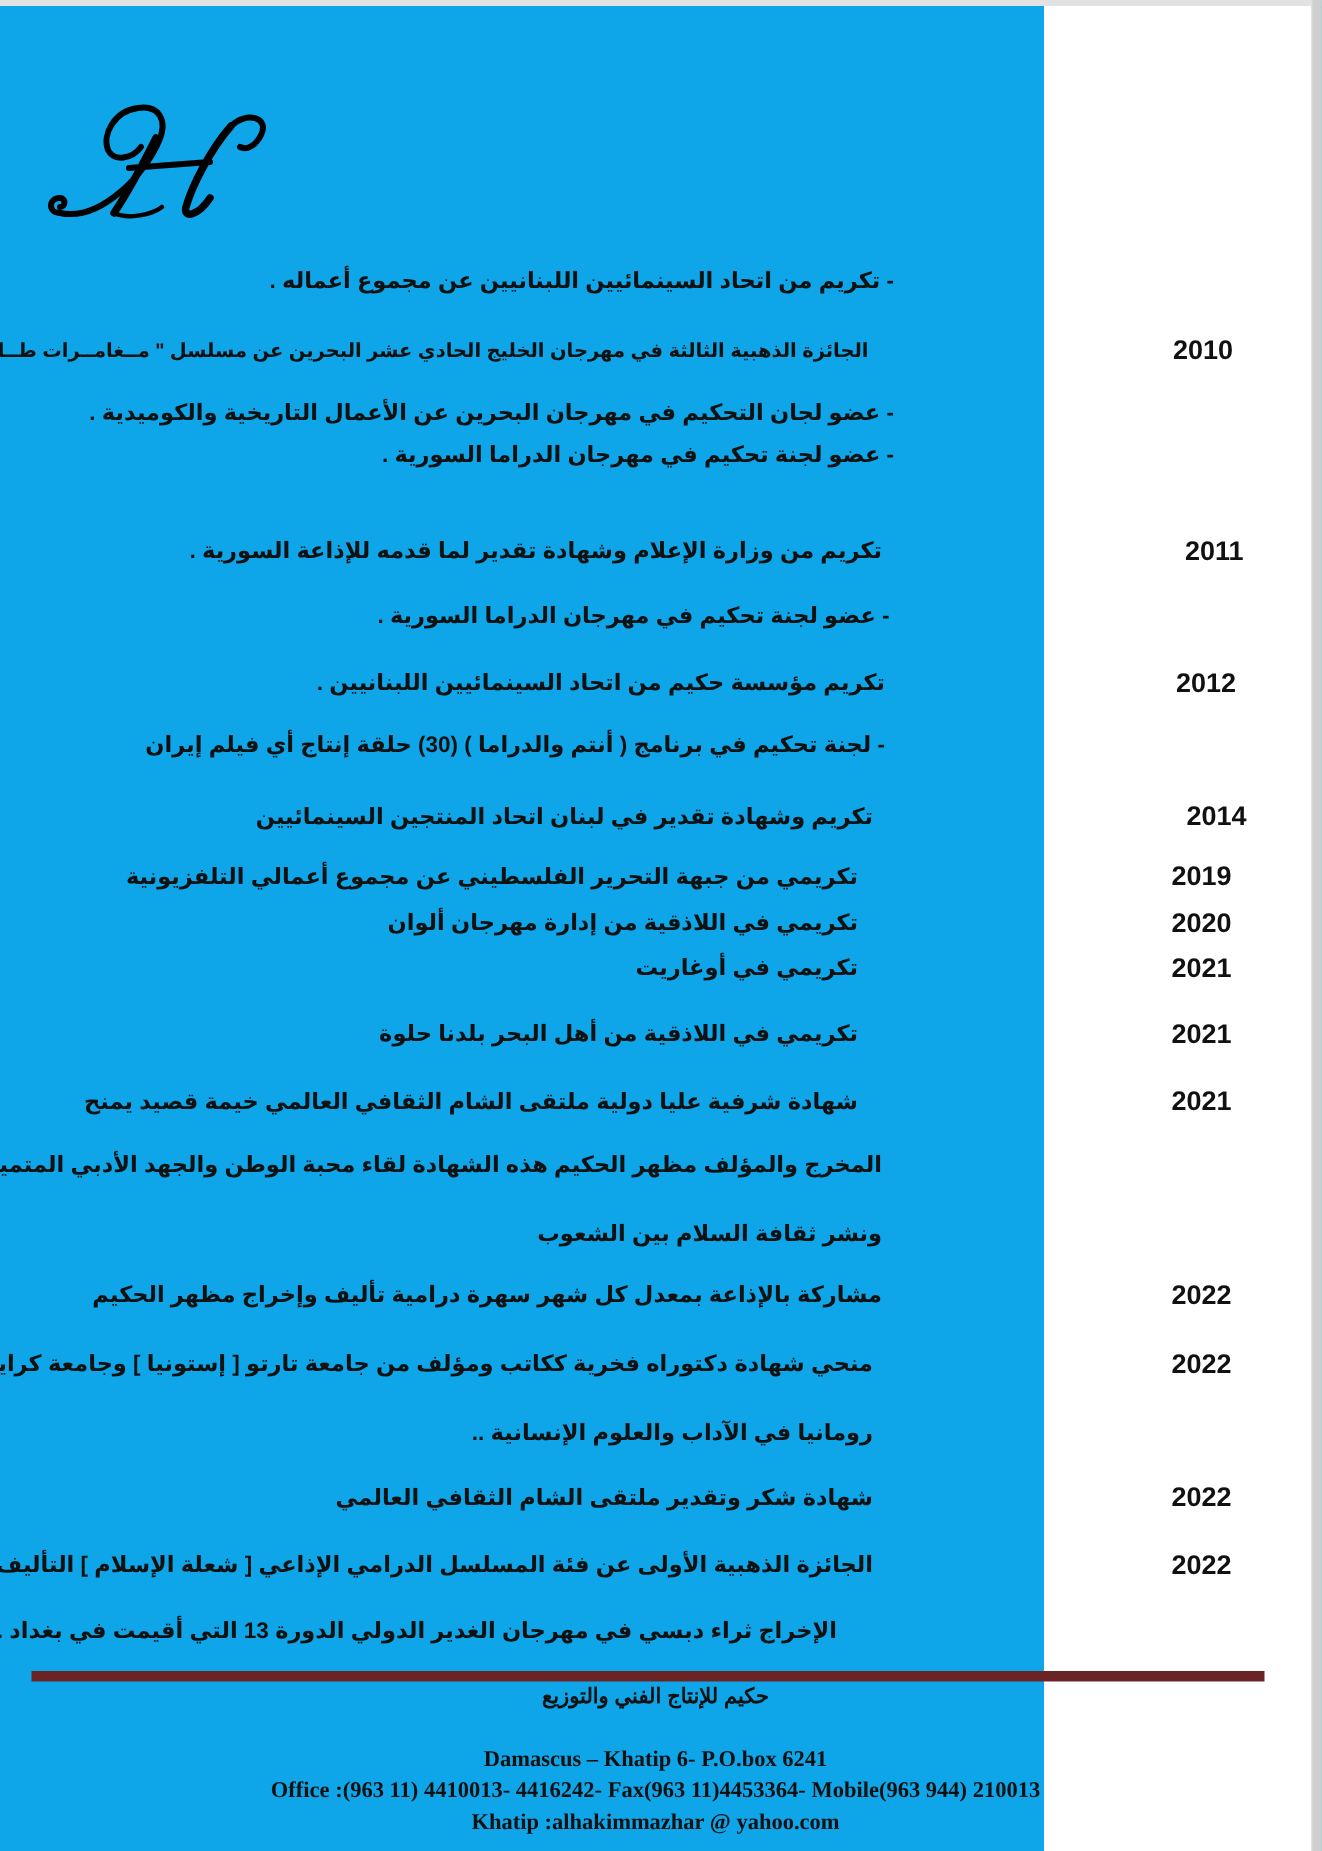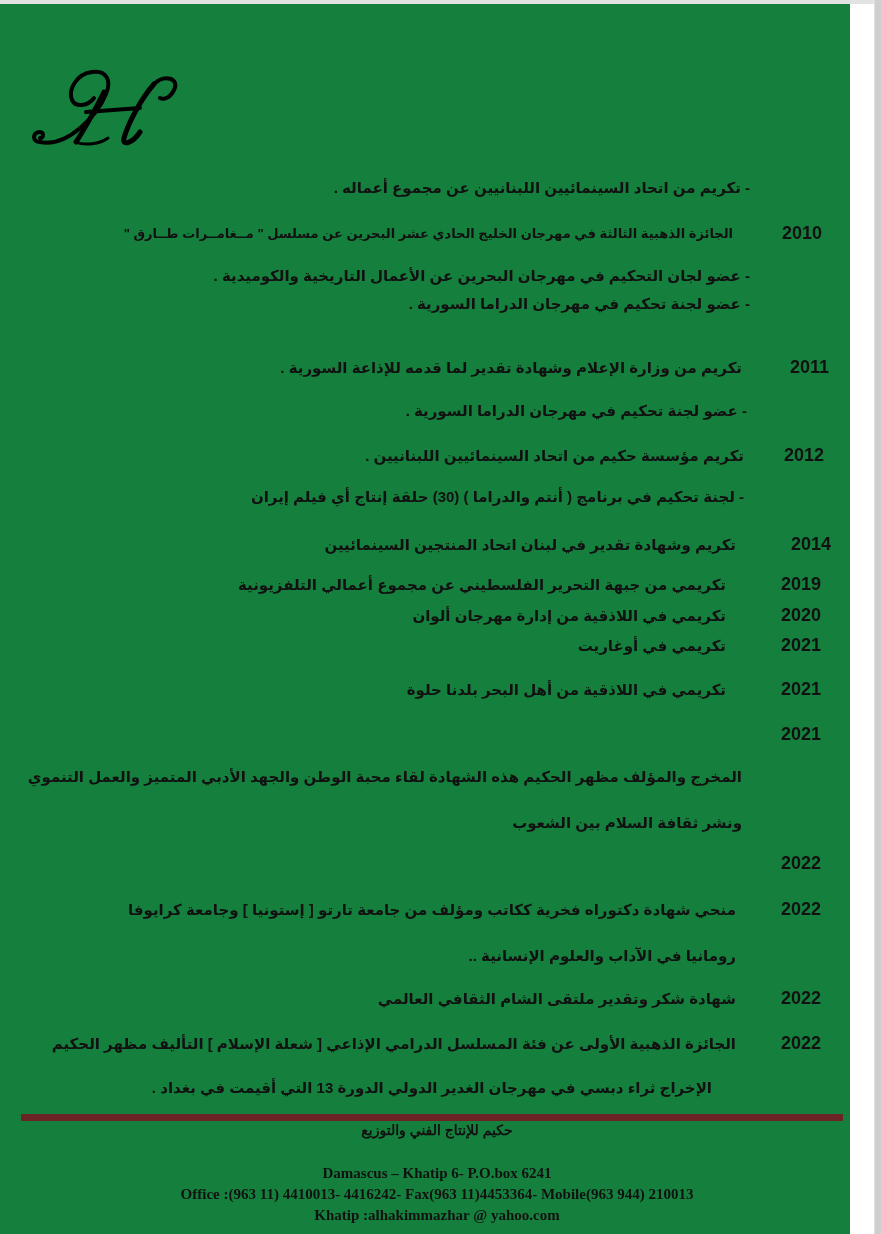--- a/index.html
+++ b/index.html
@@ -4,21 +4,21 @@
 <style>
   html, body { margin: 0; padding: 0; }
   body {
     width: 881px; height: 1234px; position: relative; overflow: hidden;
     background: #ffffff;
     font-family: "Liberation Sans", "DejaVu Sans", sans-serif;
     color: #111;
   }
   .topbar { position: absolute; left: 0; top: 0; width: 881px; height: 4px; background: #e2e2e2; }
   .shadow-strip { position: absolute; left: 874px; top: 0; width: 7px; height: 1234px; background: #cfcfcf; border-left: 1px solid #e0e0e0; }
-  .page { position: absolute; left: 0; top: 4px; width: 850px; height: 1230px; background: #15803d; }
+  .page { position: absolute; left: 0; top: 4px; width: 696px; height: 1230px; background: #0ea5e9; }
 
   .monogram {
     position: absolute; left: 28px; top: 60px; width: 150px; height: 90px;
   }
   .monogram svg { width: 100%; height: 100%; }
 
   .line {
     position: absolute; direction: rtl; white-space: nowrap;
     font-weight: bold; font-size: 15px; line-height: 20px; color: #111;
   }
@@ -85,25 +85,27 @@
   <div class="year" style="left:781px; top:600px;">2020</div>
   <div class="line" style="right:124px; top:602px;">تكريمي في اللاذقية  من إدارة مهرجان ألوان</div>
 
   <div class="year" style="left:781px; top:630px;">2021</div>
   <div class="line" style="right:124px; top:632px;">تكريمي في أوغاريت</div>
 
   <div class="year" style="left:781px; top:674px;">2021</div>
   <div class="line" style="right:124px; top:676px;">تكريمي في اللاذقية من أهل البحر بلدنا حلوة</div>
 
   <div class="year" style="left:781px; top:719px;">2021</div>
+  <div class="line" style="right:124px; top:721px;">شهادة شرفية عليا دولية ملتقى الشام الثقافي العالمي خيمة قصيد يمنح</div>
 
   <div class="line" style="right:108px; top:809px;">ونشر ثقافة السلام بين الشعوب</div>
   <div class="line" style="right:108px; top:763px;">المخرج والمؤلف مظهر الحكيم هذه الشهادة لقاء محبة الوطن والجهد الأدبي المتميز والعمل التنموي</div>
 
   <div class="year" style="left:781px; top:848px;">2022</div>
+  <div class="line" style="right:108px; top:850px;">مشاركة بالإذاعة بمعدل كل شهر سهرة درامية تأليف وإخراج مظهر الحكيم</div>
 
   <div class="year" style="left:781px; top:894px;">2022</div>
   <div class="line" style="right:114px; top:896px;">منحي شهادة دكتوراه فخرية ككاتب ومؤلف من جامعة تارتو [ إستونيا ] وجامعة كرايوفا</div>
 
   <div class="line" style="right:114px; top:942px;">رومانيا في الآداب والعلوم الإنسانية ..</div>
 
   <div class="year" style="left:781px; top:983px;">2022</div>
   <div class="line" style="right:114px; top:985px;">شهادة شكر وتقدير ملتقى الشام الثقافي العالمي</div>
 
   <div class="year" style="left:781px; top:1028px;">2022</div>

